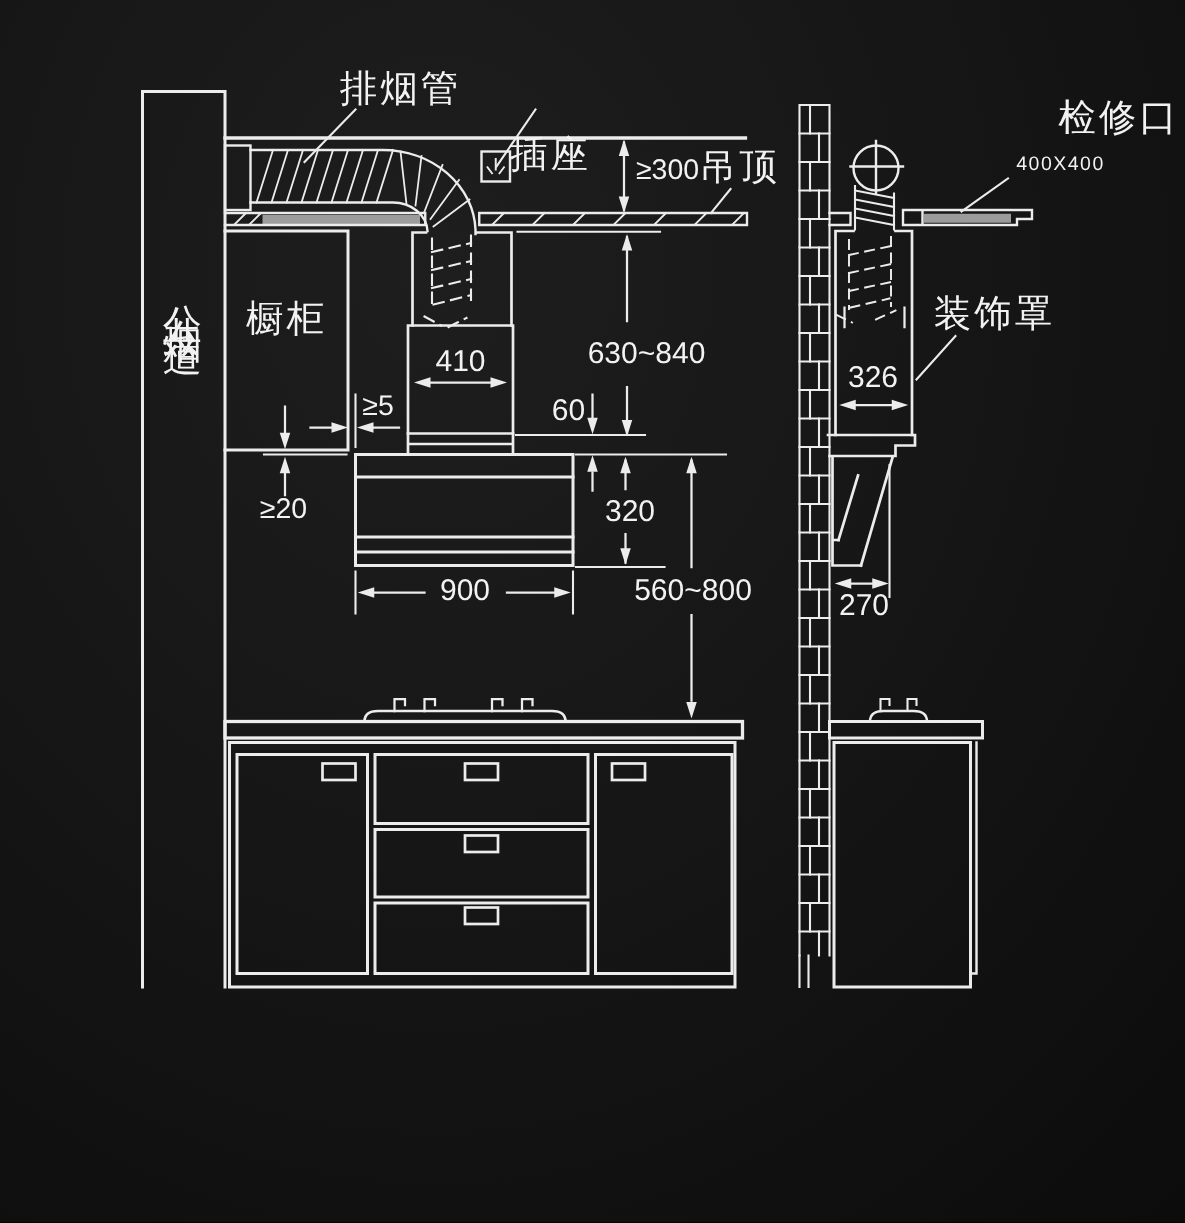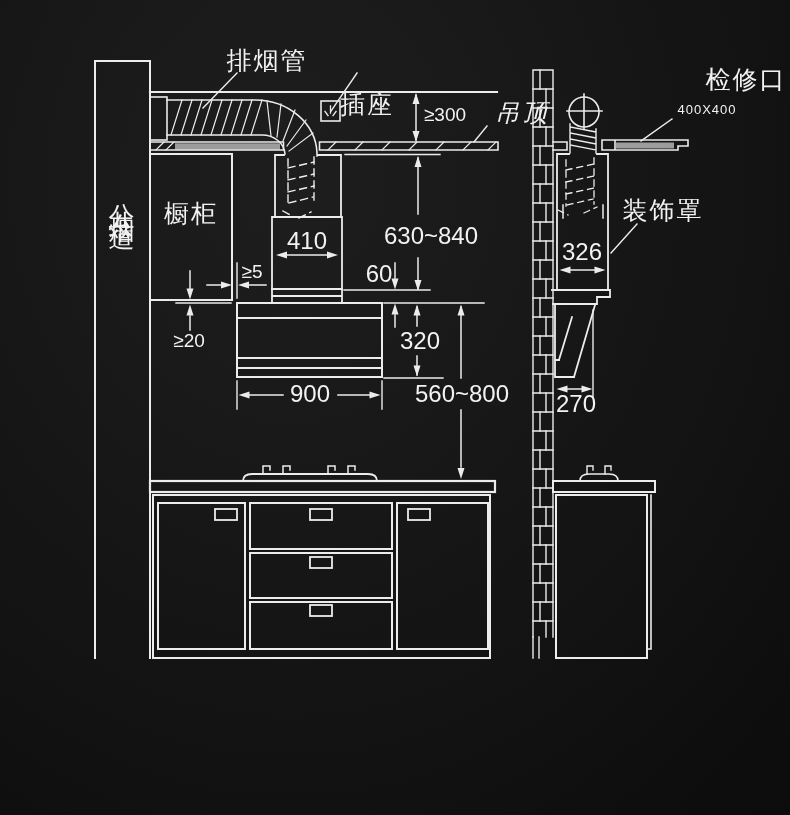--- a/index.html
+++ b/index.html
@@ -9,21 +9,21 @@
     font-family:"Liberation Sans","DejaVu Sans",sans-serif;
     color:#f0f0f0;
     padding-left:39px;
   }
   svg.art{position:absolute;left:0;top:0;}
   .lbl{
     position:absolute;transform:translate(-50%,-50%);
     white-space:nowrap;color:#f2f2f2;line-height:1;
   }
   .cn{font-size:25px;letter-spacing:2px;}
-  .dim{font-size:24px;}
+  .dim{font-size:20px;}
   .dim-sm{font-size:19px;}
   .sz{font-size:13px;letter-spacing:1px;}
   .vert{
     writing-mode:vertical-rl;text-orientation:upright;
     font-size:26px;letter-spacing:7px;
   }
   .title{
     position:absolute;transform:translate(0,-50%);
     font-size:26px;font-weight:bold;color:#fafafa;letter-spacing:3px;
   }
@@ -221,21 +221,21 @@
     <g stroke-width="2">
       <rect x="553" y="481" width="102" height="11"></rect>
       <rect x="556" y="495" width="91" height="163"></rect>
       <path stroke-width="1.6" d="M651,495 V649 M647,649 H651"></path>
     </g>
   </g>
 </svg>
 
 <div class="lbl cn" style="left:267px;top:60px;">排烟管</div>
 <div class="lbl cn" style="left:367px;top:60px;margin-top:44px;">插座</div>
-<div class="lbl cn" style="left:522px;top:112px;font-style:italic;">吊顶</div>
+<div class="lbl cn" style="left:493px;top:112px;">吊顶</div>
 <div class="lbl cn" style="left:702px;top:79px;margin-left:44px;">检修口</div>
 <div class="lbl sz" style="left:707px;top:109px;">400X400</div>
 <div class="lbl cn" style="left:663px;top:210px;">装饰罩</div>
 <div class="lbl vert" style="left:122px;top:197px;">公共烟道</div>
 <div class="lbl cn" style="left:191px;top:213px;">橱柜</div>
 
 <div class="lbl dim-sm" style="left:445px;top:114px;">≥300</div>
 <div class="lbl dim" style="left:307px;top:241px;">410</div>
 <div class="lbl dim" style="left:420px;top:236px;margin-left:11px;">630~840</div>
 <div class="lbl dim" style="left:379px;top:274px;">60</div>

